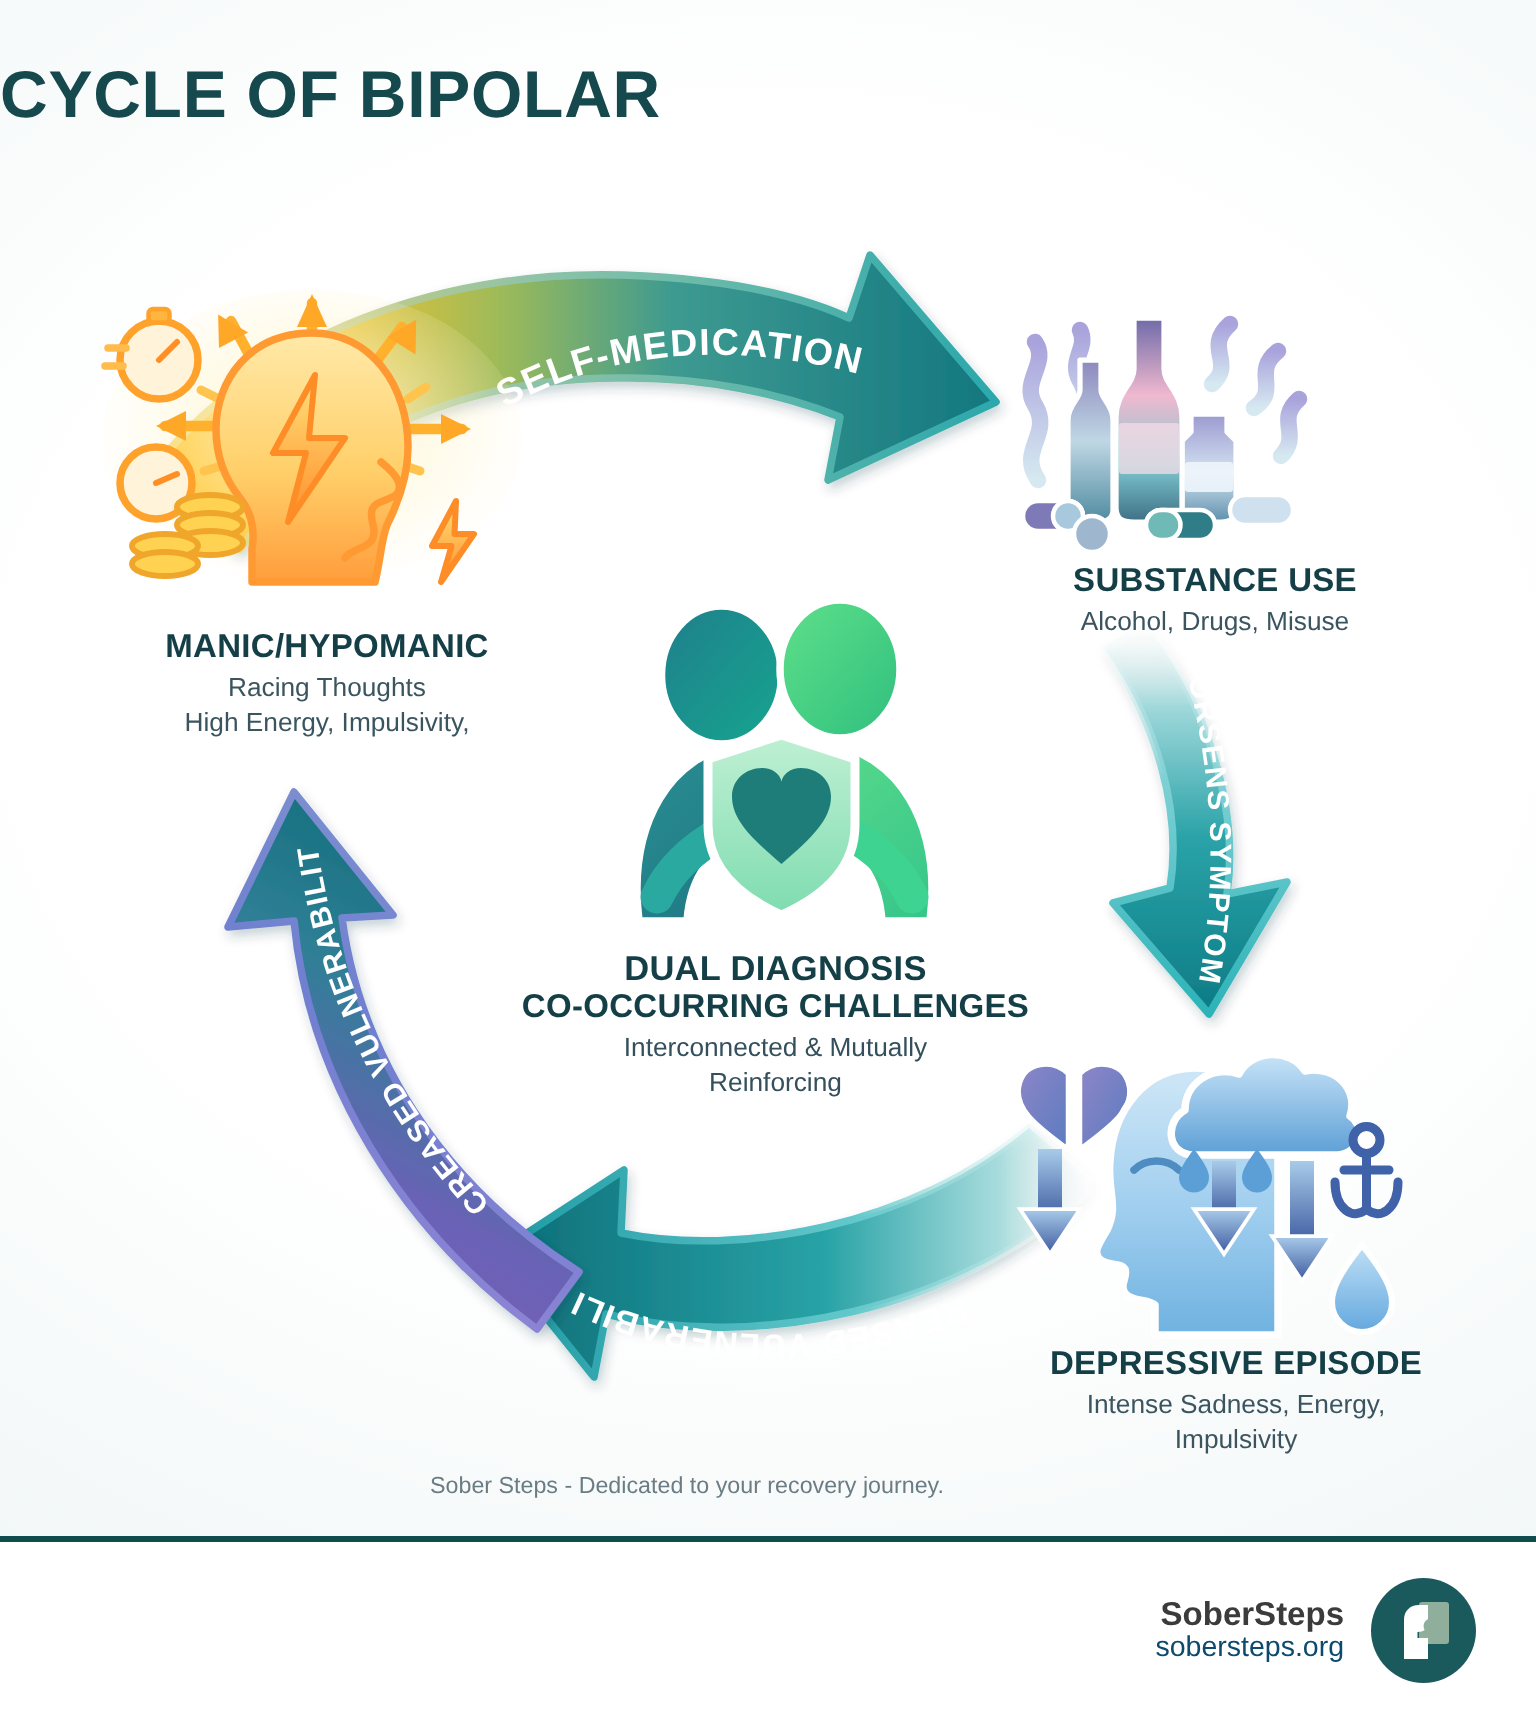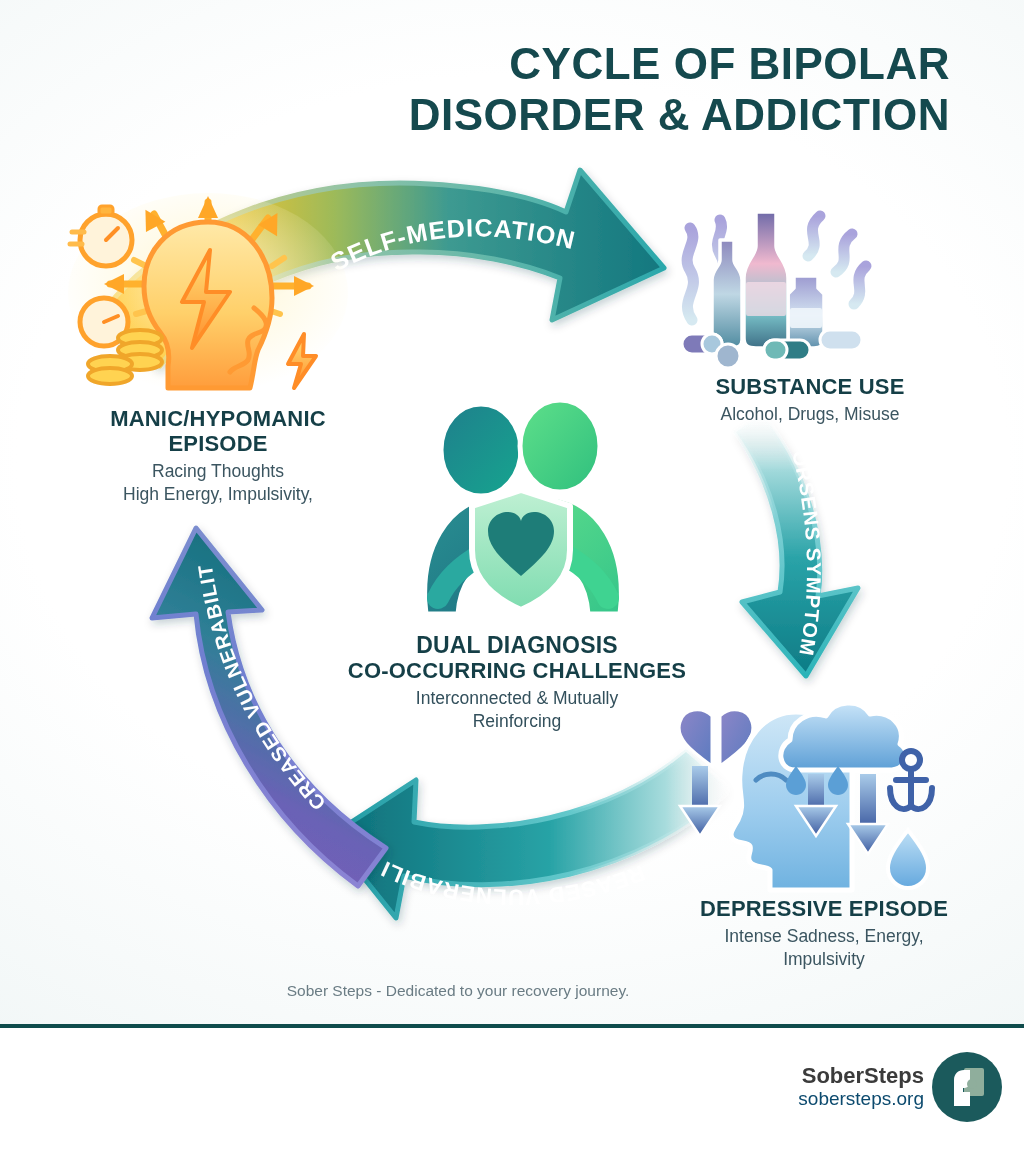--- a/index.html
+++ b/index.html
@@ -14,41 +14,41 @@
   
   .canvas{
     position:absolute;left:0;top:0;width:1024px;height:1024px;
     background:
       radial-gradient(ellipse 900px 700px at 50% 45%, #ffffff 0%, #ffffff 55%, #f2f7f7 100%);
   }
 
   
   .title{
     position:absolute;left:0;top:38px;width:950px;
-    text-align:right;
+    text-align:left;
     color:#15494e;
     font-size:44px;
     font-weight:bold;
     letter-spacing:.5px;
     line-height:1.16;
   }
   .title span{display:block;}
 
   
   .node-label{position:absolute;text-align:center;}
   .node-title{
     color:#153f47;font-weight:bold;font-size:22px;line-height:1.14;
     letter-spacing:.2px;
   }
   .node-sub{
     color:#3b5560;font-size:17.5px;line-height:1.3;margin-top:4px;
   }
   .node-sub.center{color:#33505c;}
 
-  #manic-label{left:48px;top:406px;width:340px;}
+  #manic-label{left:48px;top:418px;width:340px;}
   #substance-label{left:640px;top:374px;width:340px;}
   #dual-label{left:327px;top:632px;width:380px;}
   #depressive-label{left:650px;top:896px;width:348px;}
 
   .dual-t1{font-size:23px;}
   .dual-t2{font-size:22px;}
 
   
   .tagline{
     position:absolute;left:0;top:982px;width:916px;text-align:center;
@@ -58,22 +58,22 @@
   
   .footer-rule{
     position:absolute;left:0;top:1024px;width:1024px;height:4px;
     background:#0f4c4c;
   }
   .footer{
     position:absolute;left:0;top:1028px;width:1024px;height:126px;
     background:#ffffff;
   }
   .footer-inner{
-    position:absolute;right:22px;top:24px;
-    display:flex;align-items:center;gap:8px;
+    position:absolute;right:40px;top:24px;
+    display:flex;align-items:center;gap:18px;
   }
   .footer-txt{text-align:right;}
   .footer-brand{color:#3b3b3b;font-size:22px;font-weight:bold;line-height:1.15;}
   .footer-url{color:#0c4a6e;font-size:19px;line-height:1.2;}
   .logo-circle{
     width:70px;height:70px;border-radius:50%;
     background:#1b5a5c;position:relative;flex:none;
   }
   .logo-glyph{position:absolute;left:0;top:0;width:70px;height:70px;}
 
@@ -96,21 +96,20 @@
 </style>
 </head>
 <body>
 
 <div class="page">
 
   <div class="canvas">
 
     <div class="title">
       <span>CYCLE OF BIPOLAR</span>
-      <span>DISORDER &amp; ADDICTION</span>
     </div>
 
     <svg class="arrows" viewBox="0 0 1024 1024">
       <defs>
         <linearGradient id="gSelfMed" x1="0" y1="0" x2="1" y2="0">
           <stop offset="0%" stop-color="#ffc021"></stop>
           <stop offset="18%" stop-color="#ffc62b"></stop>
           <stop offset="42%" stop-color="#9cba5a"></stop>
           <stop offset="62%" stop-color="#3d9a91"></stop>
           <stop offset="100%" stop-color="#13777f"></stop>
@@ -465,21 +464,20 @@
           <path d="M 264 100 C 264 118 252 126 243 118"></path>
         </g>
 
         <path d="M 240 142 C 226 160 220 170 220 180 C 220 192 230 200 240 200
                  C 250 200 260 192 260 180 C 260 170 254 160 240 142 Z" fill="url(#pDrop)" stroke="#ffffff" stroke-width="4"></path>
       </svg>
     </div>
 
     <div class="node-label" id="manic-label">
       <div class="node-title">MANIC/HYPOMANIC</div>
-      <div class="node-title">EPISODE</div>
       <div class="node-sub">
           <div>Racing Thoughts</div>
           <div>High Energy, Impulsivity,</div>
         </div>
     </div>
 
     <div class="node-label" id="dual-label">
       <div class="node-title dual-t1">DUAL DIAGNOSIS</div>
       <div class="node-title dual-t2">CO-OCCURRING CHALLENGES</div>
       <div class="node-sub center">

